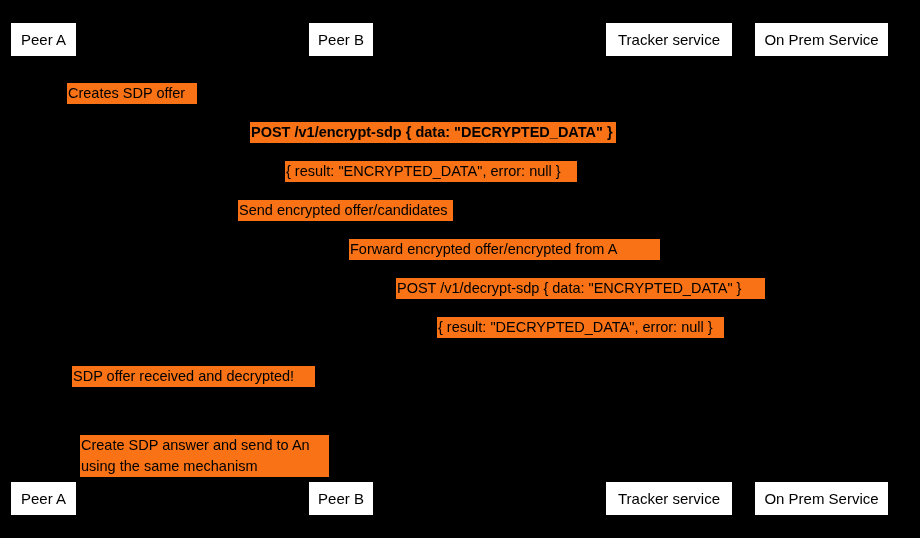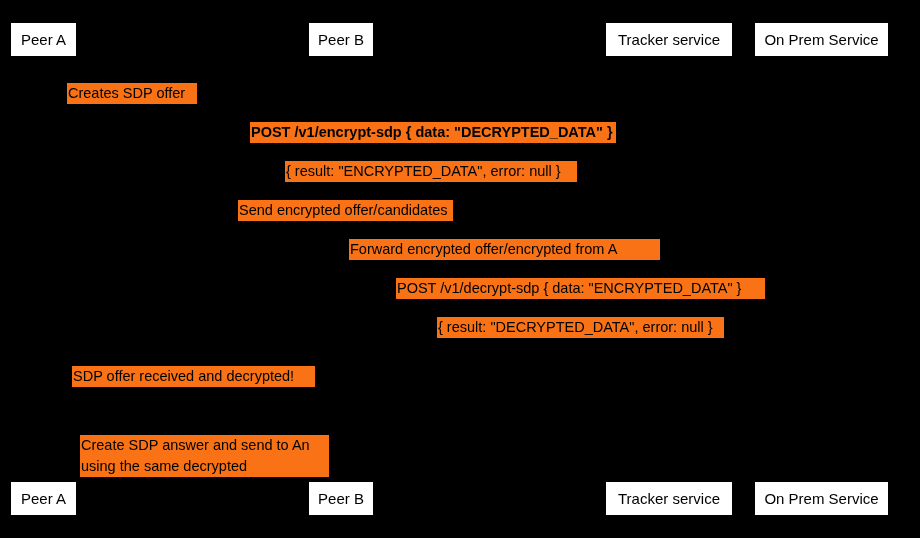--- a/index.html
+++ b/index.html
@@ -102,21 +102,21 @@
   <div class="label" style="left:349px; top:239px; width:311px;">Forward encrypted offer/encrypted from A</div>
 
   <div class="label" style="left:396px; top:278px; width:369px;">POST /v1/decrypt-sdp { data: "ENCRYPTED_DATA" }</div>
 
   <div class="label" style="left:437px; top:317px; width:287px;">{ result: "DECRYPTED_DATA", error: null }</div>
 
   <div class="label" style="left:72px; top:366px; width:243px;">SDP offer received and decrypted!</div>
 
   <div class="label two-line" style="left:67px; top:435px; width:249px;margin-left:13px;">
     <div style="white-space:nowrap; overflow:hidden;">Create SDP answer and send to An</div>
-    <div style="white-space:nowrap; overflow:hidden;">using the same decrypted</div>
+    <div style="white-space:nowrap; overflow:hidden;">using the same mechanism</div>
   </div>
 
   <div class="participant" style="left:10px; top:481px; width:67px;">Peer A</div>
 
   <div class="participant" style="left:308px; top:481px; width:66px;">Peer B</div>
 
   <div class="participant" style="left:605px; top:481px; width:128px;">Tracker service</div>
 
   <div class="participant" style="left:754px; top:481px; width:135px;">On Prem Service</div>
 

